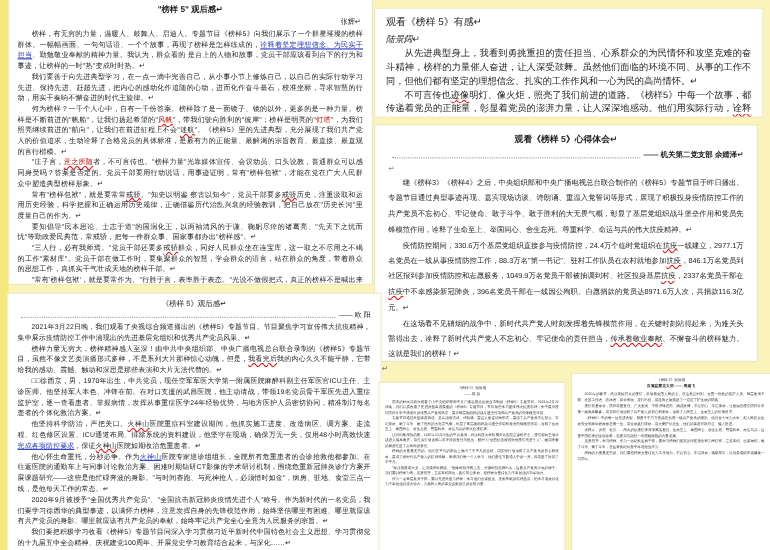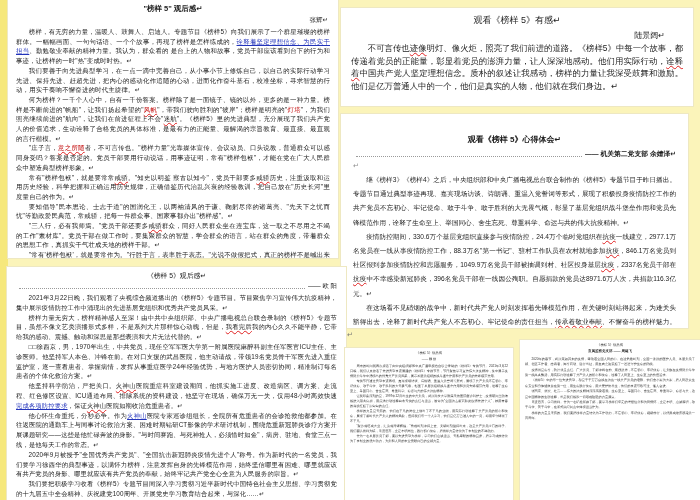--- a/index.html
+++ b/index.html
@@ -16,25 +16,25 @@
     box-shadow:0 0 0 1px #eee8c2;
   }
   
   .page-a{left:8px;top:0;width:330px;height:258px;padding:3px 8px;box-sizing:border-box;}
   .page-a .doc-title{font-size:7.5px;font-weight:bold;text-align:center;margin:1px 0 2px 0;}
   .page-a .author{font-size:6.5px;text-align:right;margin:0 2px 2px 0;}
   .page-a .paras p{font-size:6.4px;line-height:9.7px;margin:0;text-align:justify;
      text-indent:2em;letter-spacing:.2px;}
   
   .page-b{left:341px;top:8px;width:352px;height:98px;padding:4px 10px;box-sizing:border-box;}
-  .page-b .doc-title{font-size:9px;text-align:center;margin:2px 0 3px 0;}
-  .page-b .author{font-size:8px;text-align:right;margin:0 18px 1px 0;}
+  .page-b .doc-title{font-size:9px;text-align:left;margin:2px 0 3px 0;}
+  .page-b .author{font-size:8px;margin:0 6px 1px 0;font-style:italic;}
   .page-b .paras p{font-size:8.4px;line-height:12.6px;margin:0;text-align:justify;text-indent:2em;}
   
-  .page-c{left:341px;top:114px;width:347px;height:214px;padding:18px 12px;box-sizing:border-box;}
+  .page-c{left:341px;top:114px;width:347px;height:214px;padding:5px 12px;box-sizing:border-box;}
   .page-c .doc-title{font-size:8px;font-weight:bold;text-align:center;margin:2px 0 4px 0;}
   .page-c .byline-row{display:flex;align-items:flex-end;font-size:6.8px;margin:0 0 3px 0;}
   .page-c .byline-row .byline{font-weight:bold;white-space:nowrap;}
   .page-c .paras p{font-size:6.6px;line-height:14.2px;margin:0;text-align:justify;text-indent:2em;}
   
   .page-d{left:7px;top:267px;width:339px;height:233px;padding:3px 9px;box-sizing:border-box;}
   .page-d .doc-title{font-size:6.8px;text-align:center;margin:1px 0 1px 0;}
   .page-d .byline-row{display:flex;align-items:flex-end;font-size:6.4px;margin:0 0 2px 0;}
   .page-d .paras p{font-size:6.3px;line-height:9.8px;margin:0;text-align:justify;
      text-indent:2em;letter-spacing:.15px;}
@@ -74,20 +74,21 @@
         <p><span>要知倡导"民本思论、士志于道"的国润化王，以两袖清风的于谦、鞠躬尽瘁的诸葛亮、"先天下之忧而忧"等勤政爱民典范，常戒骄，把每一件群众事、国家事都办出"榜样感"。↵</span></p>
         <p><span>"三人行，必有我师焉。"党员干部还要多</span><span class="u">戒骄</span><span>群众，同好人民群众坐在连宝库，这一取之不尽用之不竭的工作"素材库"。党员干部在做工作时，要集聚群众的智慧，学会群众的语言，站在群众的角度，带着群众的思想工作，真抓实干气壮成天地的榜样干部。↵</span></p>
         <p><span>"常有'榜样包袱'，就是要常作为。"行胜于言，表率胜于表态。"光说不做假把式，真正的榜样不是喊出来的，更不是绘出来的，是要用一个又一个的事例证明出来的。大事难事看担当，顺境逆境看襟怀。↵</span></p>
       </div>
   </div>
 
   <div class="page page-b">
     <div class="doc-title">观看《榜样 5》有感↵</div>
     <div class="author">陆景阔↵</div>
     <div class="paras">
+        <p><span>从先进典型身上，我看到勇挑重担的责任担当、心系群众的为民情怀和攻坚克难的奋斗精神，榜样的力量催人奋进，让人深受鼓舞。虽然他们面临的环境不同、从事的工作不同，但他们都有坚定的理想信念、扎实的工作作风和一心为民的高尚情怀。↵</span></p>
         <p><span>不可言传也</span><span class="u">迹像</span><span>明灯、像火炬，照亮了我们前进的道路。《榜样5》中每一个故事，都传递着党员的正能量，彰显着党员的澎湃力量，让人深深地感动。他们用实际行动，</span><span class="u">诠释着</span><span>中国共产党人坚定理想信念。质朴的叙述让我感动，榜样的力量让我深受鼓舞和激励。他们是亿万普通人中的一个，他们是真实的人物，他们就在我们身边。↵</span></p>
       </div>
   </div>
 
   <div class="page page-c">
     <div class="doc-title">观看《榜样 5》心得体会↵</div>
     <div class="byline-row">
       <span class="dots"></span>
       <span class="byline">—— 机关第二党支部 余婧泽↵</span>
     </div>

